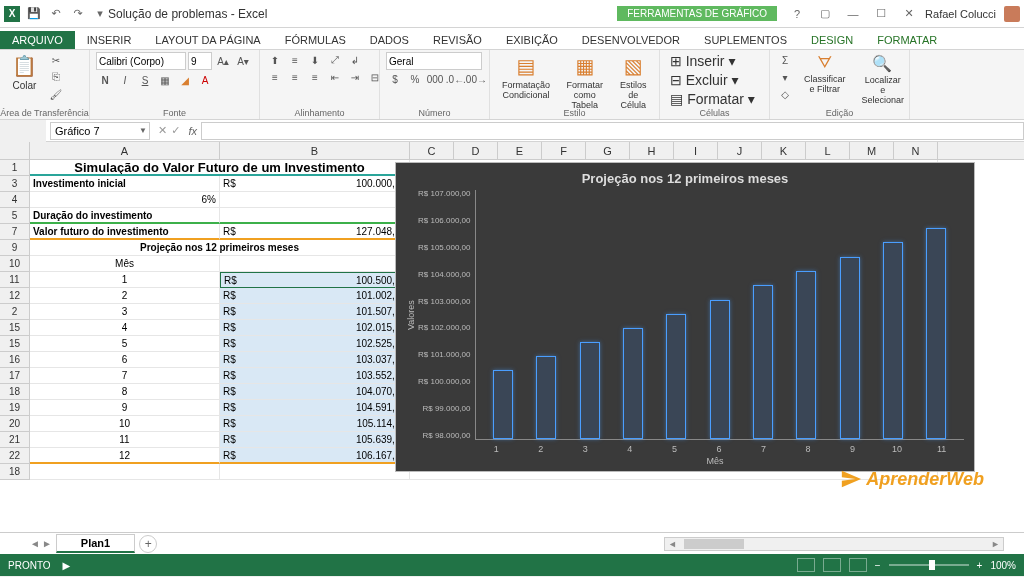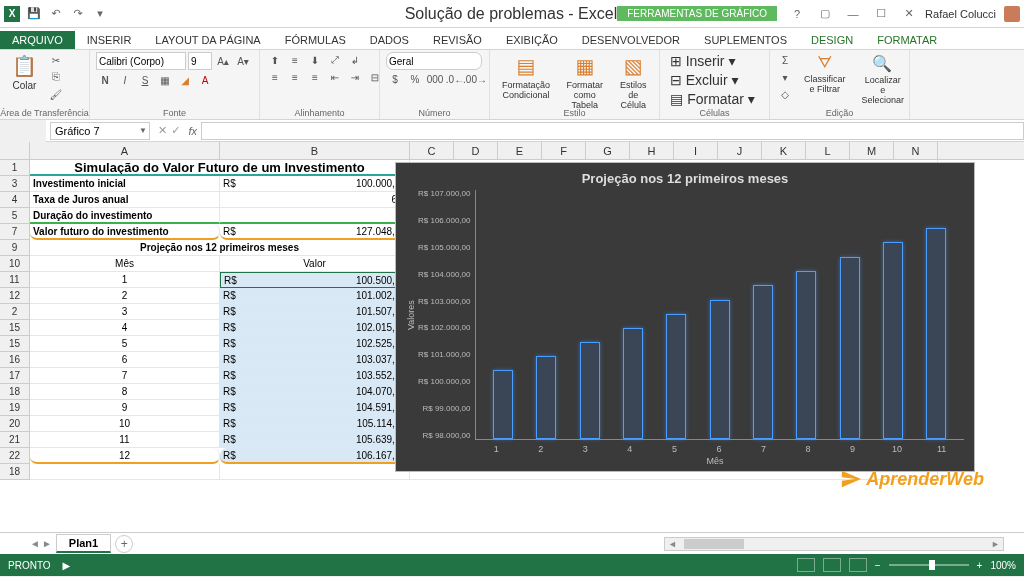--- a/index.html
+++ b/index.html
@@ -1,21 +1,21 @@
 <!DOCTYPE html>
 <html><head>
 <meta charset="utf-8">
 <style>
 * { margin: 0; padding: 0; box-sizing: border-box; font-family: 'Segoe UI', Tahoma, sans-serif; }
 body { width: 1024px; height: 577px; overflow: hidden; background: #f0f0f0; position: relative; }
 .titlebar { height: 28px; background: #fff; display: flex; align-items: center; border-bottom: 1px solid #d4d4d4; }
 .qat { display: flex; align-items: center; gap: 6px; padding-left: 4px; }
 .excel-icon { width: 16px; height: 16px; background: #217346; color: #fff; font-size: 10px; font-weight: bold; display: flex; align-items: center; justify-content: center; }
 .qat-btn { width: 16px; height: 16px; display: flex; align-items: center; justify-content: center; font-size: 11px; color: #666; cursor: pointer; }
-.title-center { flex: 1; text-align: right; font-size: 16px; color: #333; }
+.title-center { flex: 1; text-align: left; font-size: 12px; color: #333; }
 .title-tools { background: #5fb95f; color: #fff; padding: 2px 10px; font-size: 10px; margin-right: 8px; }
 .title-controls { display: flex; gap: 4px; padding-right: 4px; align-items: center; }
 .title-ctrl { width: 24px; height: 18px; display: flex; align-items: center; justify-content: center; font-size: 11px; color: #666; cursor: pointer; }
 .avatar { width: 16px; height: 16px; background: #c97b5a; border-radius: 2px; }
 .username { font-size: 11px; color: #333; margin-right: 4px; }
 .tabbar { height: 22px; background: #fff; display: flex; align-items: flex-end; border-bottom: 1px solid #d4d4d4; }
 .tab { padding: 3px 12px; font-size: 11px; color: #333; cursor: pointer; text-transform: uppercase; }
 .tab.file { background: #217346; color: #fff; }
 .tab.active { background: #f5f5f5; border: 1px solid #d4d4d4; border-bottom: none; color: #217346; }
 .tab.design { color: #267326; }
@@ -47,36 +47,36 @@
 .cells { position: relative; }
 .cell-row { display: flex; height: 16px; }
 .cell { border-right: 1px solid #e6e6e6; border-bottom: 1px solid #e6e6e6; font-size: 10px; padding: 0 3px; line-height: 16px; overflow: hidden; white-space: nowrap; }
 .cell.bold { font-weight: bold; }
 .cell.center { text-align: center; }
 .cell.right { text-align: right; }
 .cell.hl { background: #d9e8f5; }
 .hdr-title { font-weight: bold; font-size: 13px; text-align: center; }
 .border-teal { border-bottom: 2px solid #2aa59a !important; }
 .border-green { border-bottom: 2px solid #3cb04a !important; }
-.border-yellow { border-bottom: 2px solid #f0a020 !important; border-radius: 7px; }
+.border-yellow { border-bottom: 2px solid #f0a020 !important; }
 .sel-box { border: 1.5px solid #217346; }
 .chart-container { position: absolute; top: 20px; left: 395px; width: 580px; height: 310px; background: #3a3a3a; border: 1px solid #bbb; }
 .chart-title { color: #ddd; text-align: center; font-size: 13px; font-weight: bold; padding: 8px 0 4px; }
 .chart-body { display: flex; height: 250px; padding: 0 10px 0 8px; }
 .chart-ylabel { writing-mode: vertical-rl; transform: rotate(180deg); color: #bbb; font-size: 9px; text-align: center; padding: 0 2px; }
 .chart-yaxis { display: flex; flex-direction: column; justify-content: space-between; padding-right: 4px; text-align: right; }
 .chart-ytick { color: #bbb; font-size: 8px; line-height: 1; }
 .chart-plot { flex: 1; position: relative; border-left: 1px solid #888; border-bottom: 1px solid #888; display: flex; align-items: flex-end; justify-content: space-around; padding: 0 6px; }
 .chart-bar { width: 20px; background: rgba(60,120,200,0.2); border: 1.5px solid #4a9eff; box-shadow: 0 0 4px rgba(74,158,255,0.5); }
 .chart-xaxis { display: flex; justify-content: space-around; padding: 4px 10px 0 78px; }
 .chart-xtick { color: #bbb; font-size: 9px; width: 20px; text-align: center; }
 .chart-xlabel { text-align: center; color: #bbb; font-size: 9px; padding-top: 2px; padding-left: 60px; }
 .sheet-tabs { height: 22px; background: #fff; border-top: 1px solid #ccc; display: flex; align-items: center; padding-left: 30px; gap: 4px; position: relative; }
 .sheet-nav { display: flex; gap: 2px; color: #888; font-size: 10px; }
-.sheet-tab { padding: 2px 12px; font-size: 11px; border: 1px solid #ccc; background: #fff; cursor: pointer; }
+.sheet-tab { padding: 2px 24px; font-size: 11px; border: 1px solid #ccc; background: #fff; cursor: pointer; }
 .sheet-tab.active { border-bottom: 2px solid #217346; font-weight: bold; }
 .sheet-add { width: 18px; height: 18px; border: 1px solid #ccc; border-radius: 50%; display: flex; align-items: center; justify-content: center; font-size: 12px; color: #666; cursor: pointer; }
 .hscroll { position: absolute; right: 20px; width: 340px; height: 14px; background: #f0f0f0; border: 1px solid #ccc; display: flex; align-items: center; }
 .hscroll-thumb { width: 60px; height: 10px; background: #ccc; margin-left: 4px; }
 .statusbar { height: 22px; background: #217346; color: #fff; display: flex; align-items: center; padding: 0 8px; font-size: 10px; }
 .status-right { margin-left: auto; display: flex; align-items: center; gap: 8px; }
 .view-btn { width: 18px; height: 14px; border: 1px solid rgba(255,255,255,0.4); cursor: pointer; }
 .zoom-slider { width: 80px; height: 2px; background: rgba(255,255,255,0.4); position: relative; }
 .zoom-thumb { width: 6px; height: 10px; background: #fff; position: absolute; top: -4px; left: 50%; }
 .watermark { position: absolute; bottom: 42px; right: 40px; color: #f0a020; font-size: 18px; font-weight: bold; font-style: italic; display: flex; align-items: center; gap: 4px; }
@@ -175,21 +175,21 @@
         <div class="ribbon-sm">≡</div>
         <div class="ribbon-sm">⇤</div>
         <div class="ribbon-sm">⇥</div>
         <div class="ribbon-sm">⊟</div>
       </div>
     </div>
     <div class="ribbon-group-label">Alinhamento</div>
   </div>
   <div class="ribbon-group" style="width:110px">
     <div class="ribbon-content ribbon-stack">
-      <input class="ribbon-select" style="width: 96px; border-radius: 7px;" value="Geral">
+      <input class="ribbon-select" style="width: 96px;" value="Geral">
       <div class="ribbon-row">
         <div class="ribbon-sm">$</div>
         <div class="ribbon-sm">%</div>
         <div class="ribbon-sm">000</div>
         <div class="ribbon-sm">.0←</div>
         <div class="ribbon-sm">.00→</div>
       </div>
     </div>
     <div class="ribbon-group-label">Número</div>
   </div>
@@ -298,41 +298,39 @@
         <div class="cell-row">
           <div class="cell hdr-title border-teal center bold" style="width: 380px;">Simulação do Valor Futuro de um Investimento</div>
           <div class="cell " style="width: 528px;"></div>
         </div>
         <div class="cell-row">
           <div class="cell bold" style="width: 190px;">Investimento inicial</div>
           <div class="cell right" style="width: 190px;"><span style="float:left">R$</span>100.000,00</div>
           <div class="cell " style="width: 528px;"></div>
         </div>
         <div class="cell-row">
-          <div class="cell bold" style="width: 190px;">Taxa de Juros anual</div>
           <div class="cell right" style="width: 190px;">6%</div>
           <div class="cell " style="width: 528px;"></div>
         </div>
         <div class="cell-row">
           <div class="cell bold border-green" style="width: 190px;">Duração do investimento</div>
           <div class="cell right border-green" style="width: 190px;">48</div>
           <div class="cell " style="width: 528px;"></div>
         </div>
         <div class="cell-row">
           <div class="cell bold border-yellow" style="width: 190px;">Valor futuro do investimento</div>
           <div class="cell right border-yellow" style="width: 190px;"><span style="float:left">R$</span>127.048,92</div>
           <div class="cell " style="width: 528px;"></div>
         </div>
         <div class="cell-row">
           <div class="cell bold center" style="width: 380px;">Projeção nos 12 primeiros meses</div>
           <div class="cell " style="width: 528px;"></div>
         </div>
         <div class="cell-row">
           <div class="cell center" style="width: 190px;">Mês</div>
-          <div class="cell center" style="width: 190px;">Valor</div>
           <div class="cell " style="width: 528px;"></div>
         </div>
         <div class="cell-row">
           <div class="cell center" style="width: 190px;">1</div>
           <div class="cell right hl sel-box" style="width: 190px;"><span style="float:left">R$</span>100.500,00</div>
           <div class="cell " style="width: 528px;"></div>
         </div>
         <div class="cell-row">
           <div class="cell center" style="width: 190px;">2</div>
           <div class="cell right hl" style="width: 190px;"><span style="float:left">R$</span>101.002,50</div>

